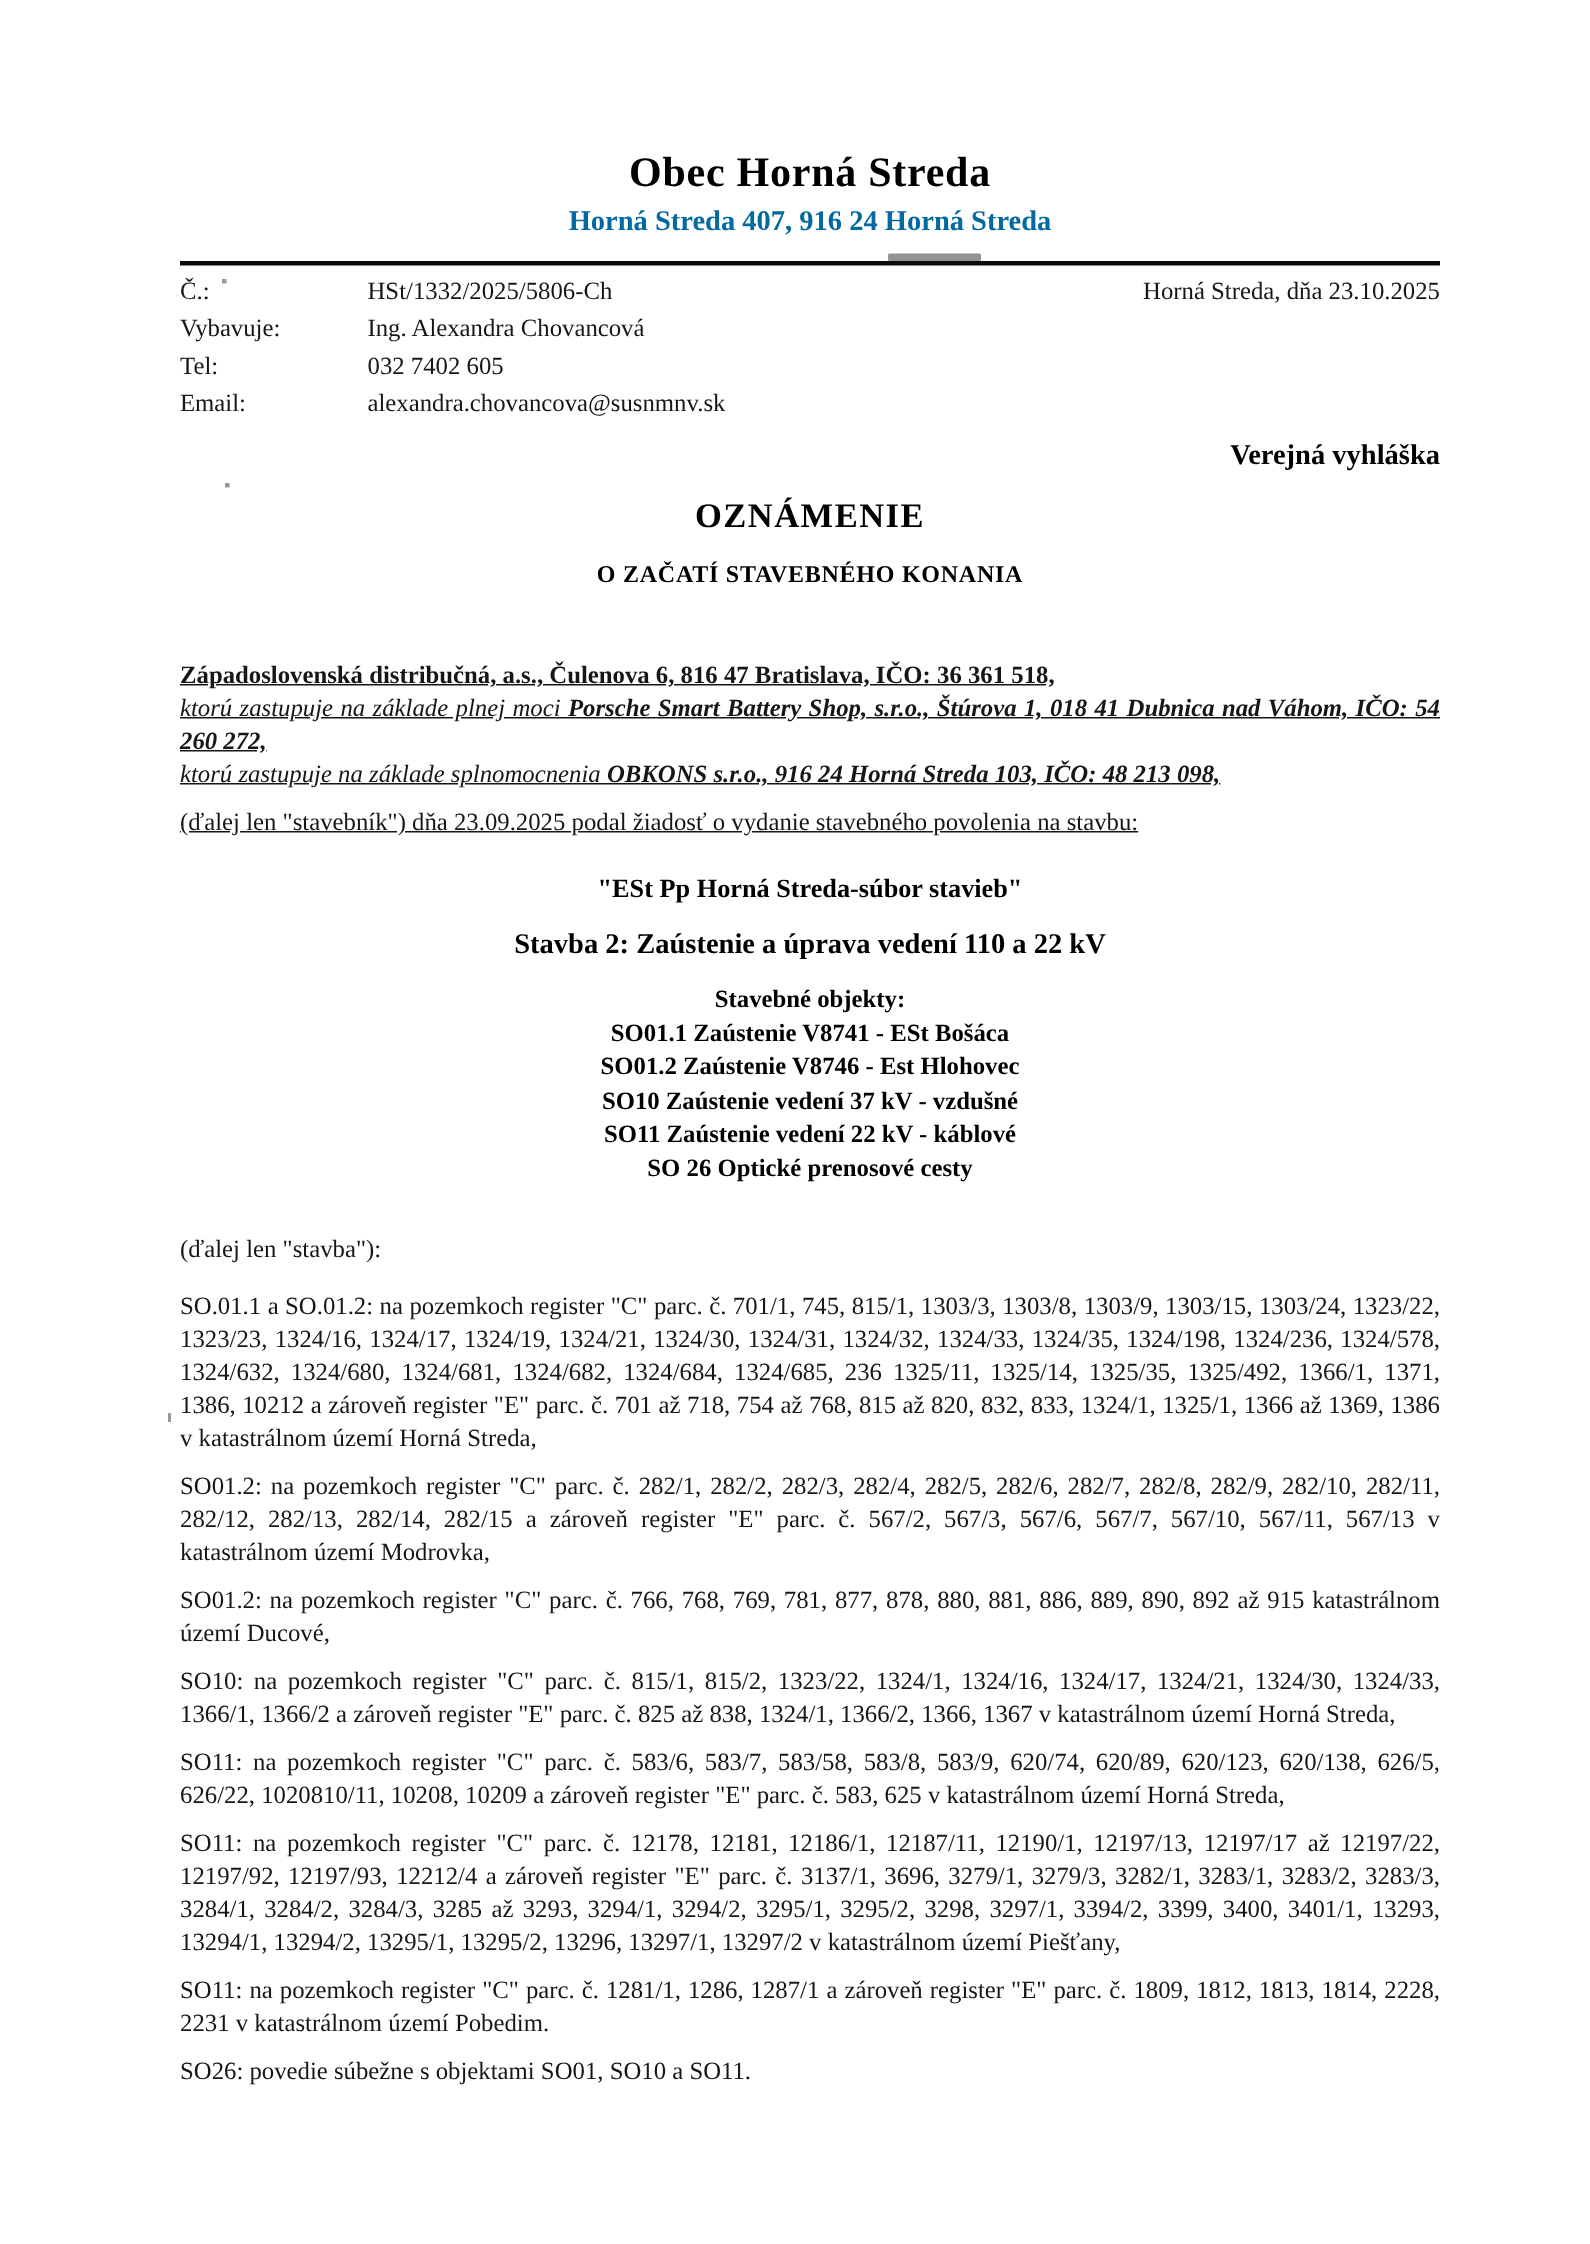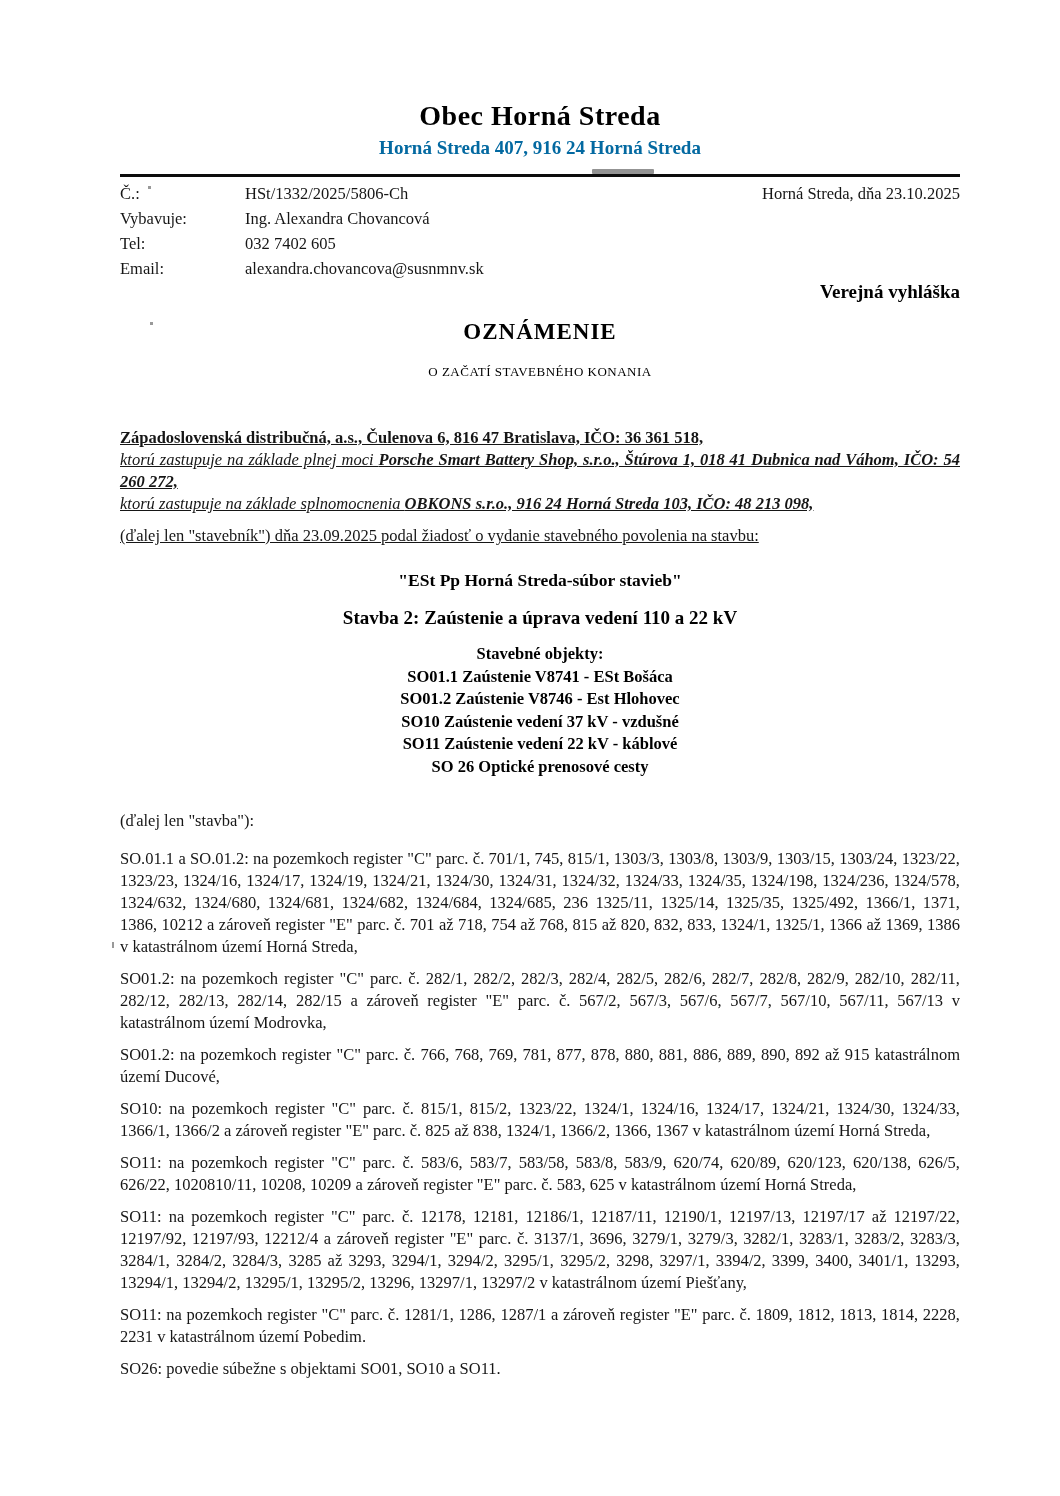--- a/index.html
+++ b/index.html
@@ -54,35 +54,35 @@
   }
   .meta-block { margin-top: 2px; }
   .meta-row { display: flex; line-height: 25px; }
   .meta-label { width: 125px; flex: 0 0 125px; }
   .meta-value { flex: 1 1 auto; }
   .meta-date  { margin-left: auto; text-align: right; white-space: nowrap; }
 
   .public-notice {
     font-size: 19px;
     font-weight: bold;
-    margin-top: 0;
+    margin-top: 12px;
     color: #000;
   }
   .doc-title {
     font-size: 23px;
     line-height: 26px;
     font-weight: bold;
     letter-spacing: 1px;
     margin-top: 16px;
     color: #000;
   }
   .doc-subtitle {
-    font-size: 13px;
+    font-size: 16px;
     line-height: 22px;
-    font-weight: normal;
+    font-weight: bold;
     letter-spacing: 0.5px;
     margin-top: 16px;
     color: #000;
   }
 
   .applicant { margin-top: 44px; text-align: justify; }
   .applicant p { margin: 0; text-decoration: underline; }
   .applicant .request-line { margin-top: 10px; }
 
   .project-name {

